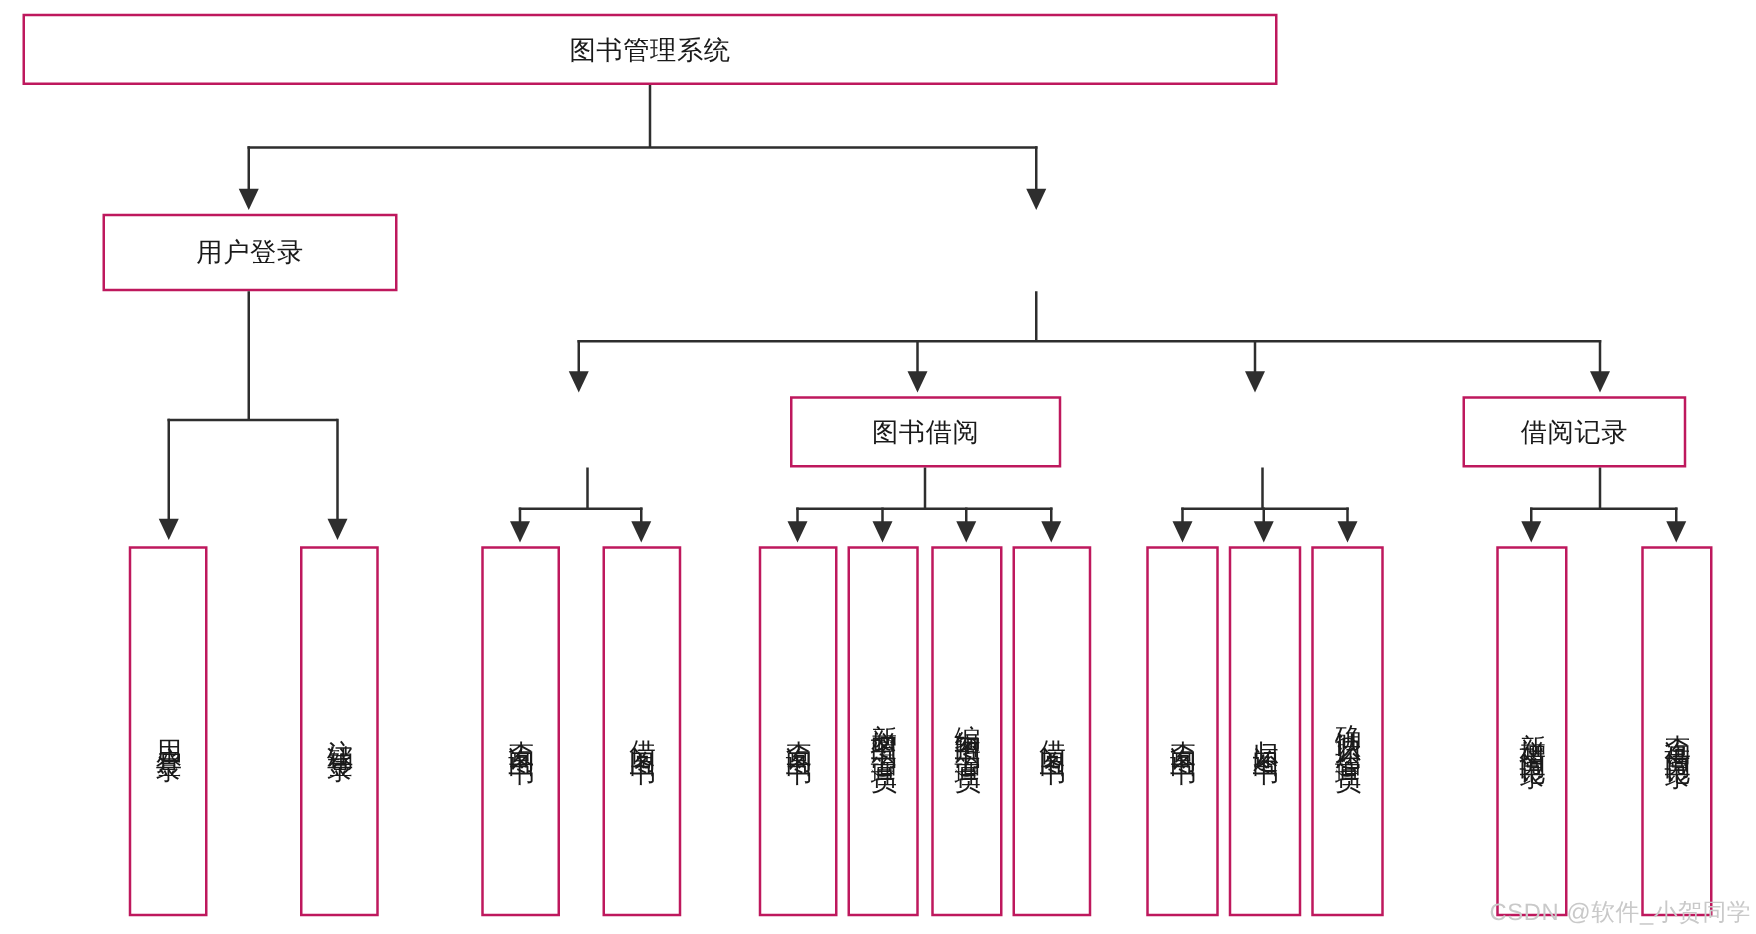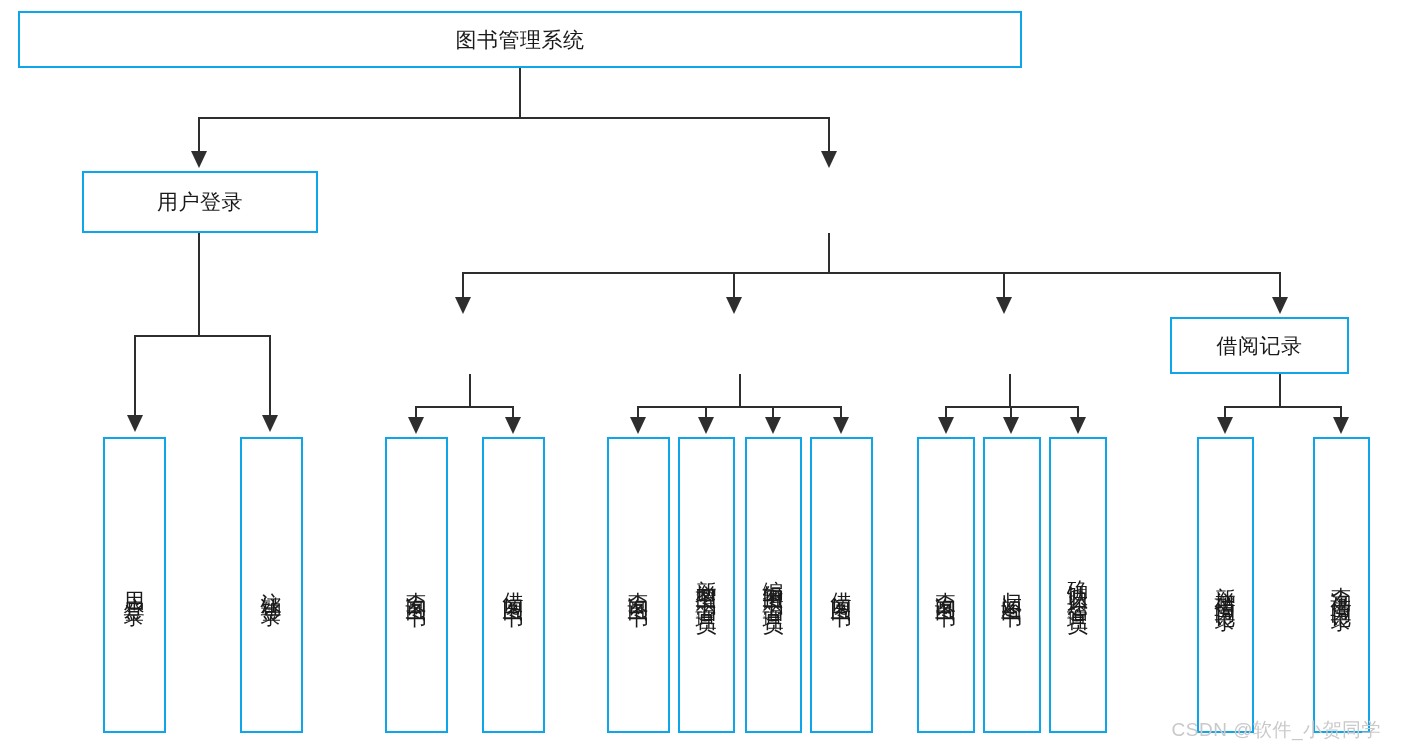--- a/index.html
+++ b/index.html
@@ -17,21 +17,21 @@
     height: 747px;
     background: #ffffff;
     overflow: hidden;
   }
 
   
   .node {
     position: absolute;
     box-sizing: border-box;
     background: #ffffff;
-    border: 2px solid #0ea5e9;
+    border: 2px solid #be185d;
     display: flex;
     align-items: center;
     justify-content: center;
     color: #1a1a1a;
   }
   .node.h-node {
     font-size: 21px;
     letter-spacing: 0.5px;
   }
   .node.v-node {
@@ -66,21 +66,21 @@
     width: 0;
     height: 0;
     border-left: 8px solid transparent;
     border-right: 8px solid transparent;
     border-top: 17px solid #2e2e2e;
   }
 
   
   #watermark {
     position: absolute;
-    right: 24px;
+    right: 4px;
     bottom: 4px;
     font-size: 19px;
     color: #c9c9c9;
     white-space: nowrap;
     letter-spacing: 0.5px;
     pointer-events: none;
   }
 </style>
 </head>
 <body>
@@ -115,20 +115,23 @@
   <div class="hline" style="left:462px; top:272px; width:819px; height:2px;"></div>
   <div class="vline" style="left:462px; top:272px; width:2px; height:27px;"></div>
   <div class="arrow" style="left:455px; top:297px;"></div>
   <div class="vline" style="left:733px; top:272px; width:2px; height:27px;"></div>
   <div class="arrow" style="left:726px; top:297px;"></div>
   <div class="vline" style="left:1003px; top:272px; width:2px; height:27px;"></div>
   <div class="arrow" style="left:996px; top:297px;"></div>
   <div class="vline" style="left:1279px; top:272px; width:2px; height:27px;"></div>
   <div class="arrow" style="left:1272px; top:297px;"></div>
 
+  <div class="node h-node" style="left:632px; top:317px; width:217px; height:57px;">
+    <span class="h-label">图书借阅</span>
+  </div>
   <div class="node h-node" style="left:1170px; top:317px; width:179px; height:57px;">
     <span class="h-label">借阅记录</span>
   </div>
 
   <div class="vline" style="left:469px; top:374px; width:2px; height:33px;"></div>
   <div class="hline" style="left:415px; top:406px; width:99px; height:2px;"></div>
   <div class="vline" style="left:415px; top:406px; width:2px; height:13px;"></div>
   <div class="arrow" style="left:408px; top:417px;"></div>
   <div class="vline" style="left:512px; top:406px; width:2px; height:13px;"></div>
   <div class="arrow" style="left:505px; top:417px;"></div>

